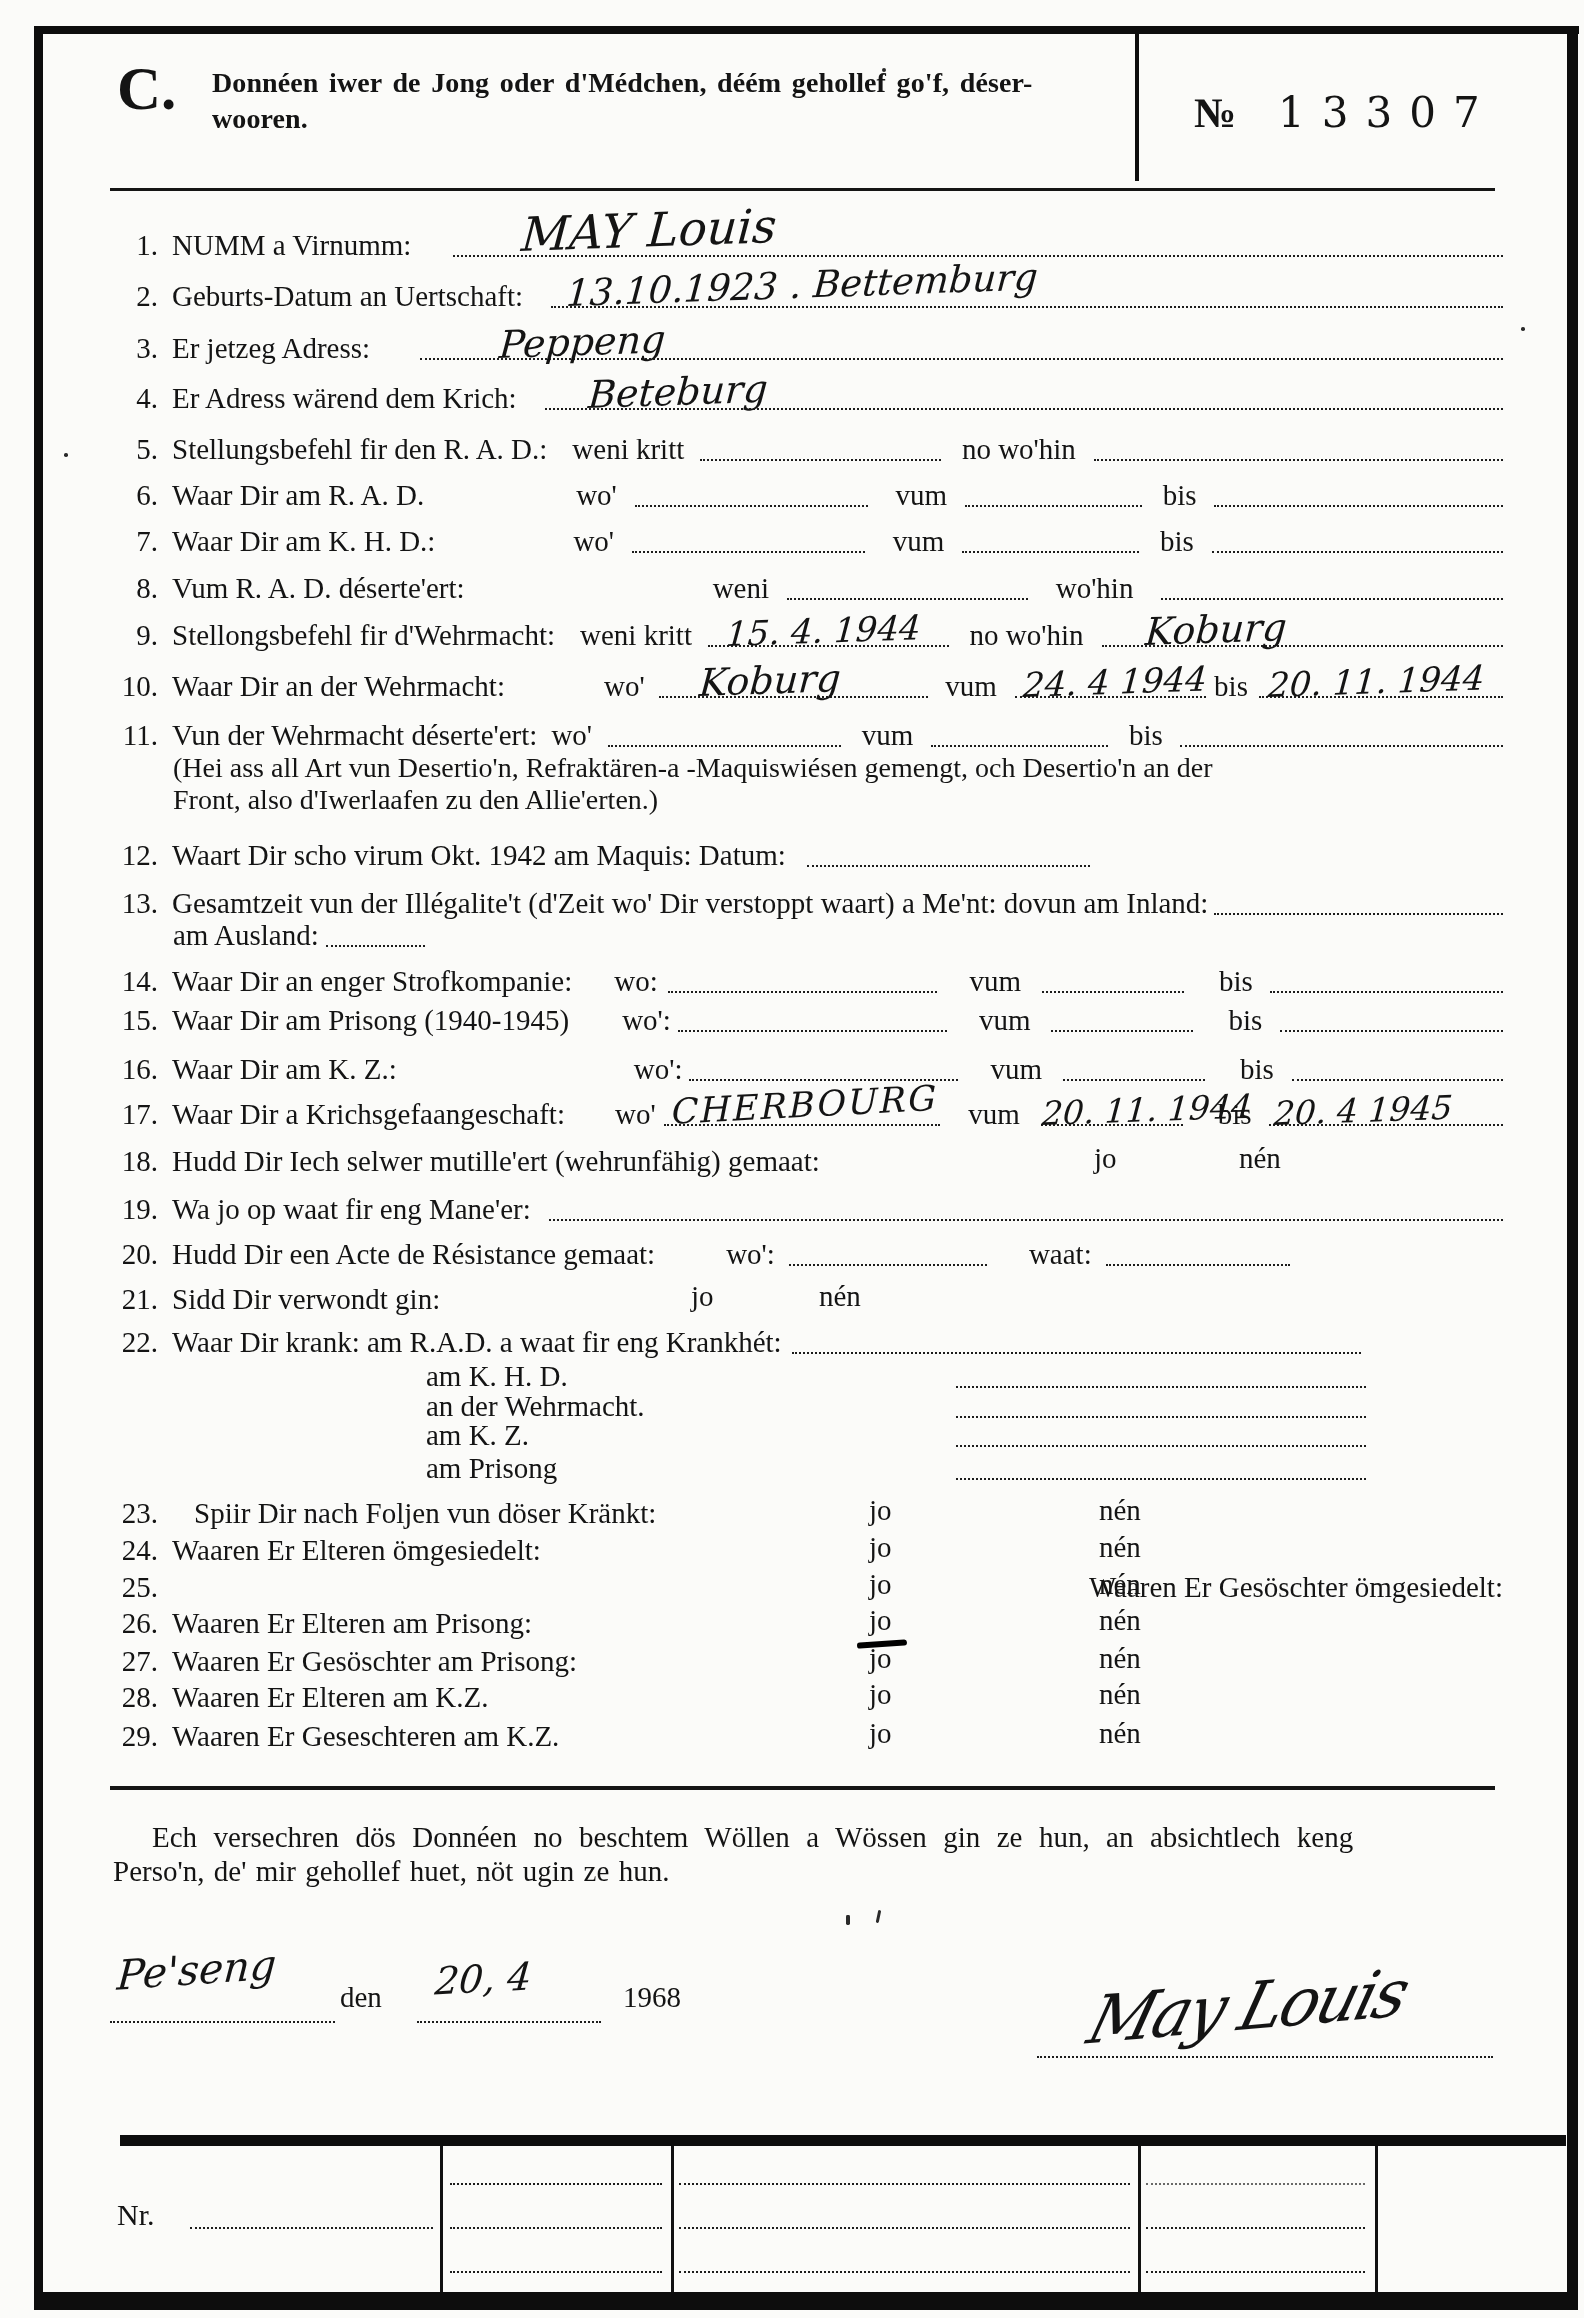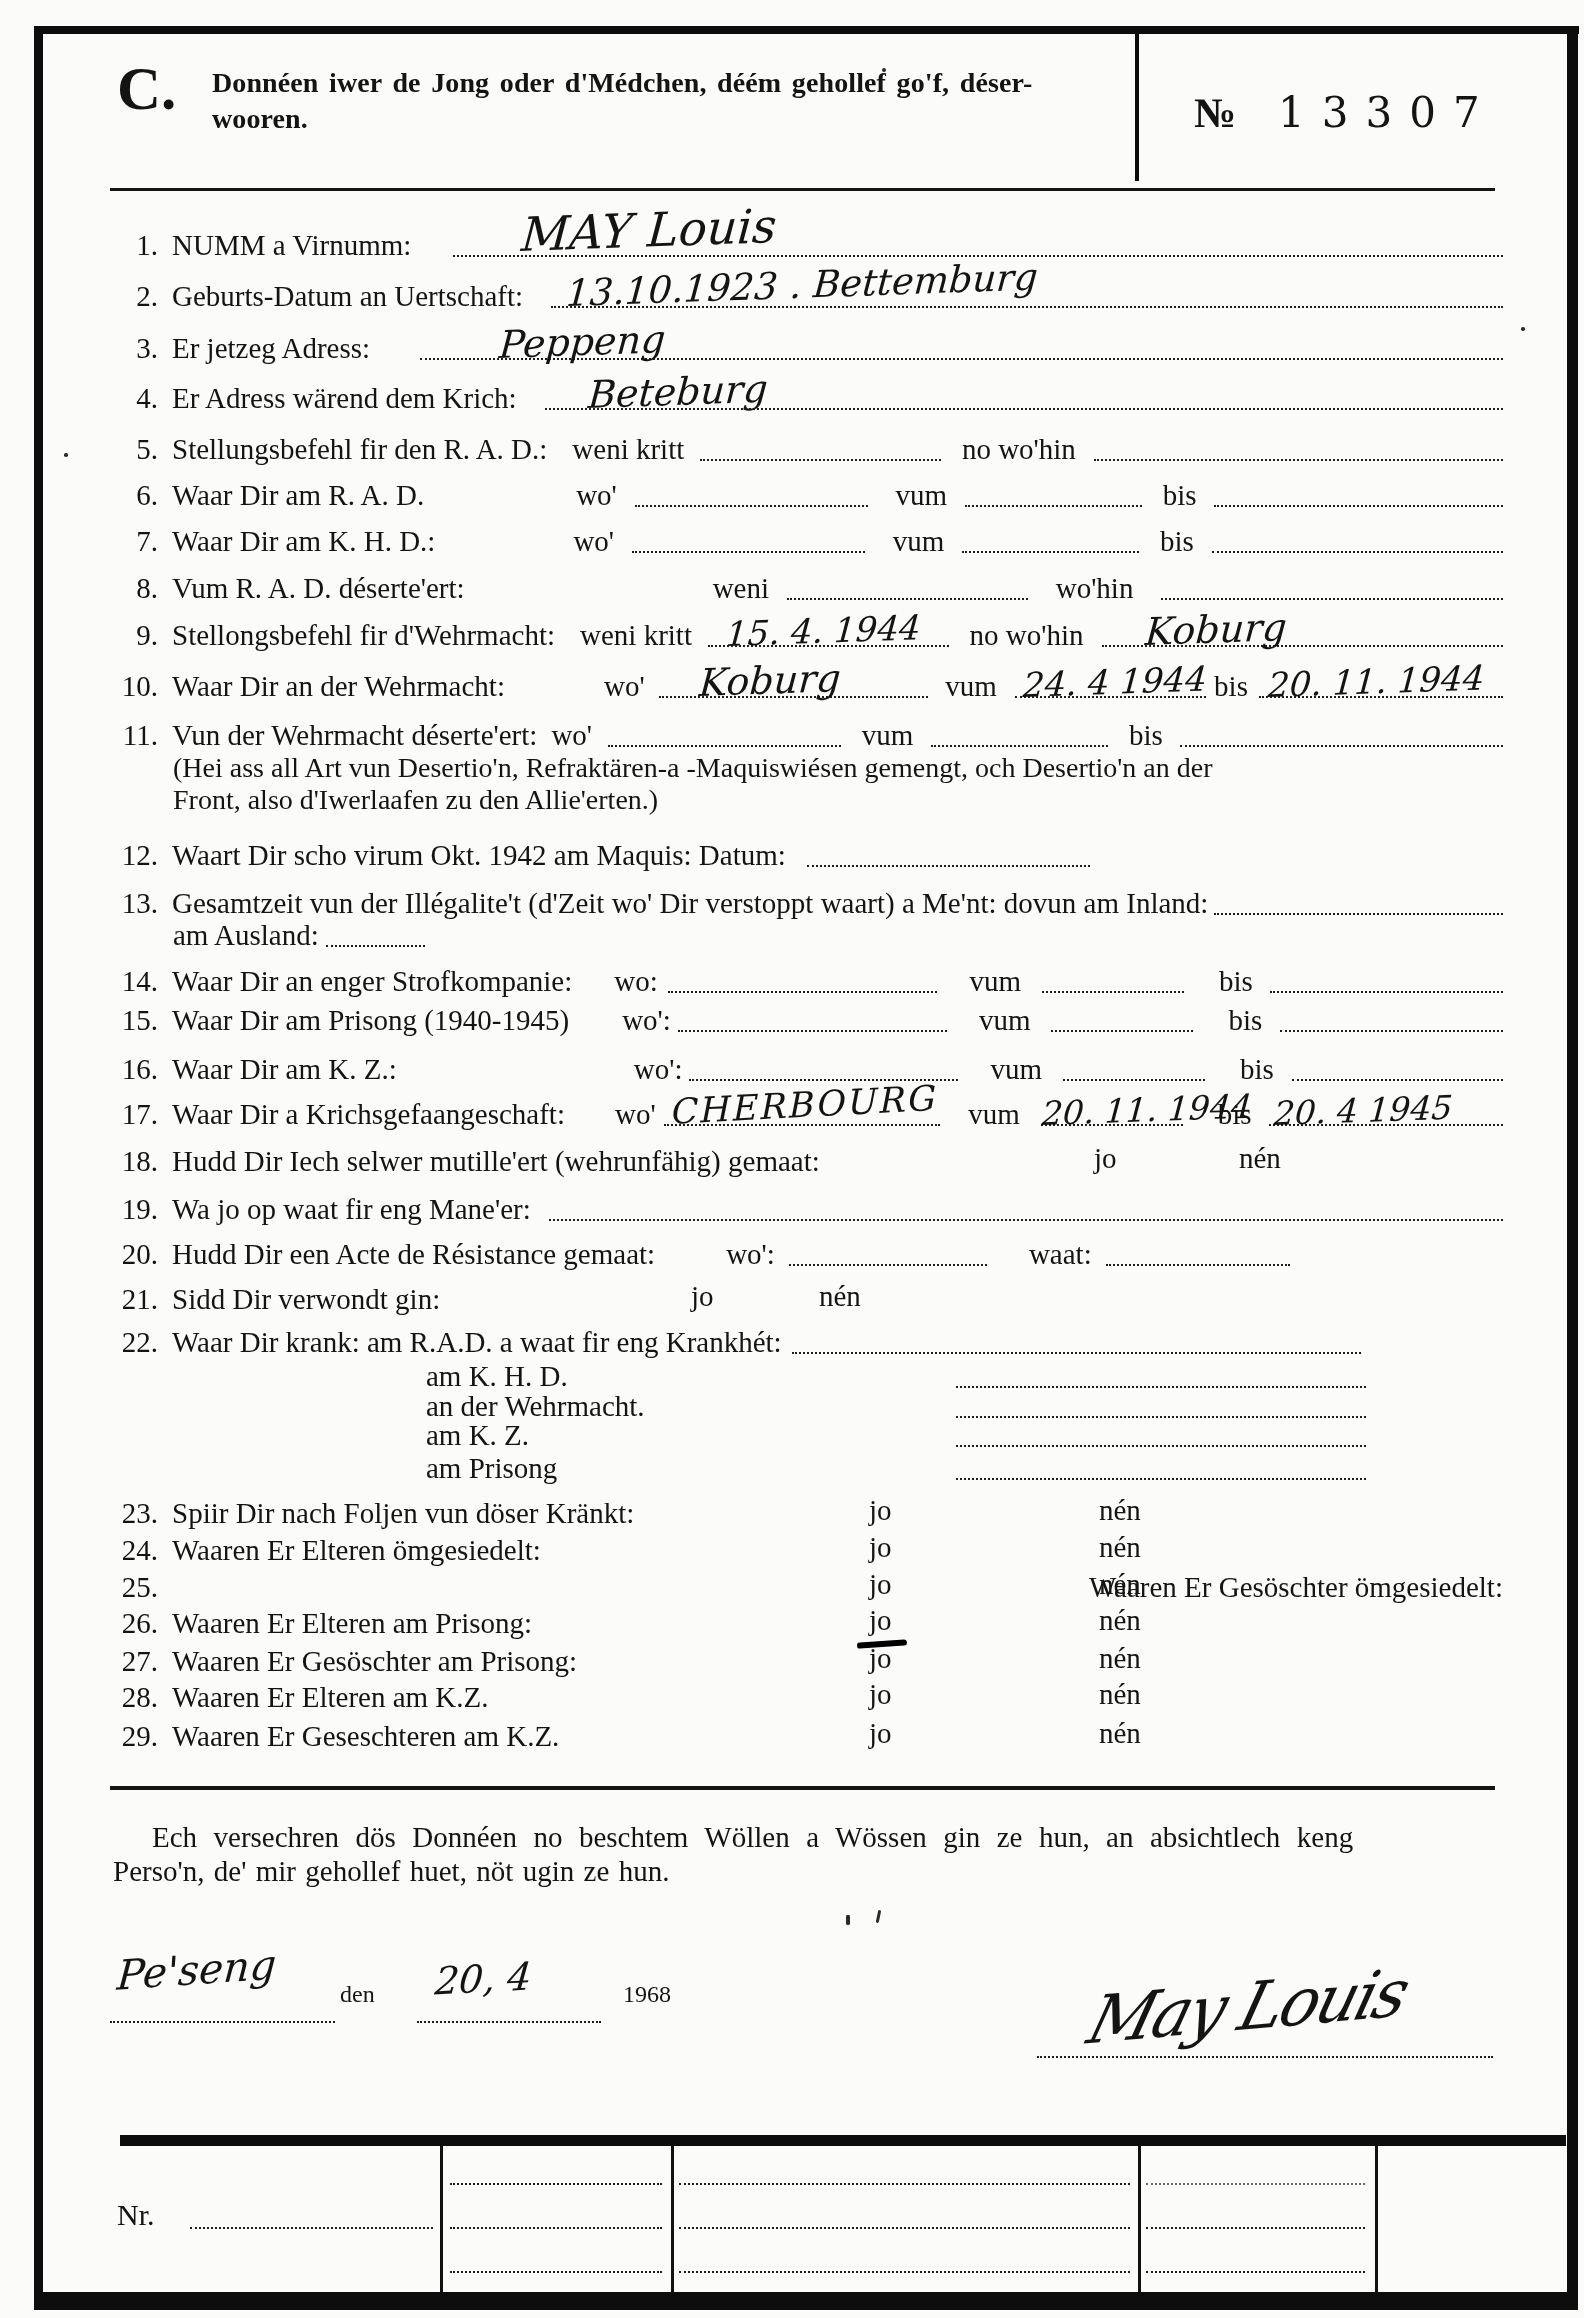--- a/index.html
+++ b/index.html
@@ -27,21 +27,21 @@
   .jo,.nen{position:absolute;bottom:2.8px;}
   .jo-a{left:756px;} .nen-a{left:986px;}
   .jo-b{left:981px;} .nen-b{left:1126px;}
   .jo-c{left:578px;}  .nen-c{left:706px;}
   .jo-mark{position:absolute;left:744px;bottom:-7px;width:50px;height:6.4px;background:#000;transform:rotate(-4deg);border-radius:2.8px;}
   .note{position:absolute;left:173px;width:1330px;font-size:28px;line-height:1.2;}
   .subrow{position:absolute;left:426px;width:940px;display:flex;align-items:flex-end;font-size:29px;white-space:nowrap;}
   .subrow .dots{flex:none;width:410px;margin-left:auto;}
   .decl{position:absolute;left:113px;width:1394px;font-size:29px;line-height:1.2;}
   
-  .printed{position:absolute;font-size:24px;}
+  .printed{position:absolute;font-size:29px;}
   .uline{position:absolute;border-bottom:2.8px dotted #1c1c1c;height:0;}
   .hw-abs{position:absolute;font-family:"DejaVu Serif",serif;font-style:italic;white-space:nowrap;line-height:1;}
   
   .vline{position:absolute;width:2.8px;background:#111;}
   .tdots{position:absolute;border-bottom:2.8px dotted #1c1c1c;height:0;}
   .speck{position:absolute;background:#2a2a2a;border-radius:50%;}
 </style>
 </head>
 <body>
 
@@ -285,21 +285,21 @@
 </div>
 <div class="subrow" style="top:1419px;">
   <span class="lbl">am K. Z.</span>
   <span class="dots"></span>
 </div>
 <div class="subrow" style="top:1452px;">
   <span class="lbl">am Prisong</span>
   <span class="dots"></span>
 </div>
 
-<div class="row" style="top:1496px;">
+<div class="row" style="top:1496px;gap:22px;">
   <span class="num">23.</span>
   <span class="lbl">Spiir Dir nach Foljen vun döser Kränkt:</span>
   <span class="jo jo-a">jo</span>
   <span class="nen nen-a">nén</span>
 </div>
 <div class="row" style="top:1533px;">
   <span class="num">24.</span>
   <span class="lbl">Waaren Er Elteren ömgesiedelt:</span>
   <span class="jo jo-a">jo</span>
   <span class="nen nen-a">nén</span>

